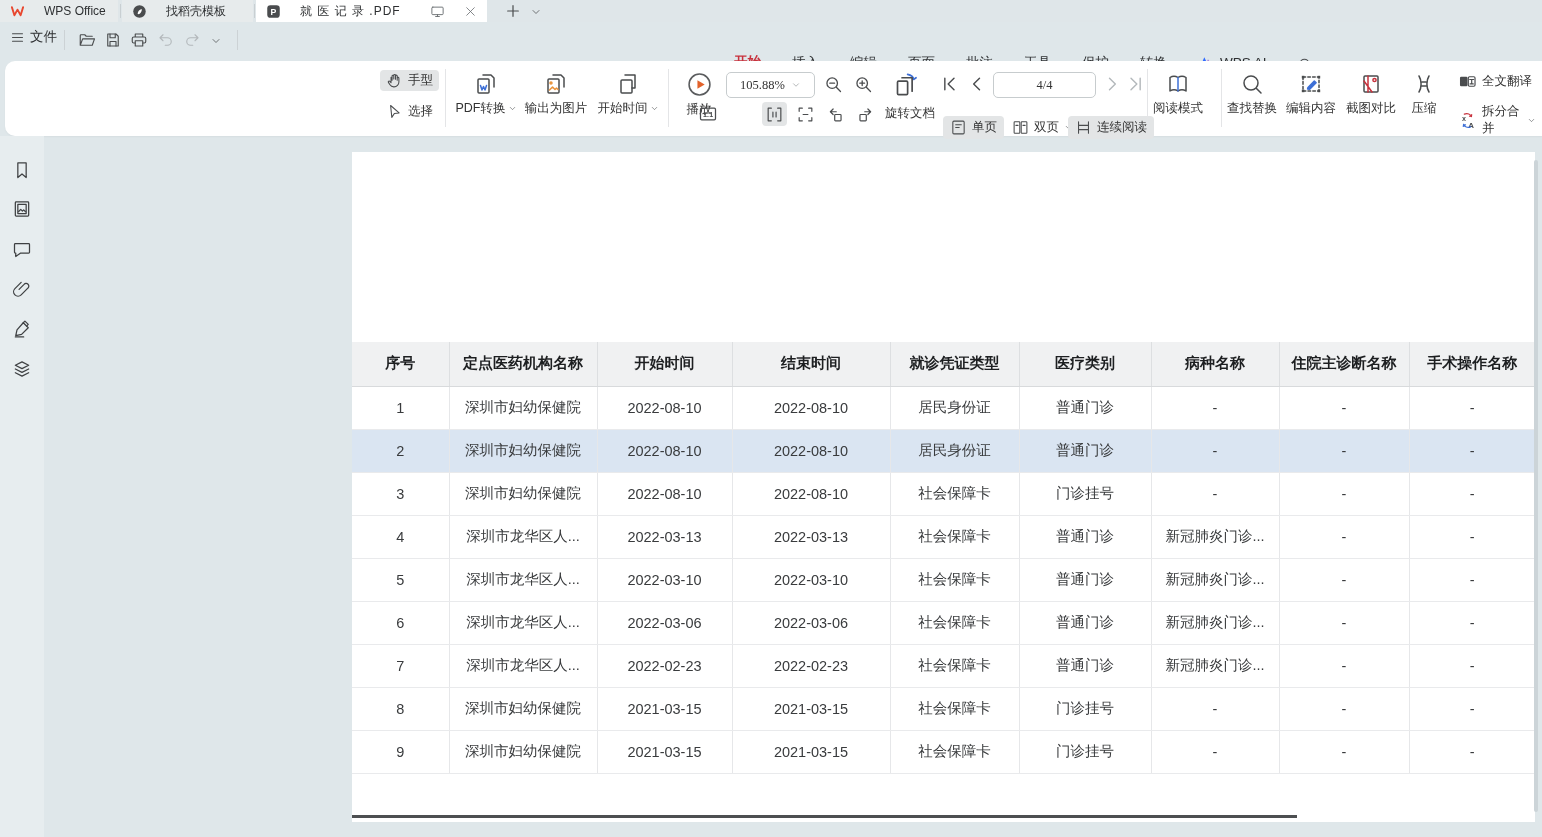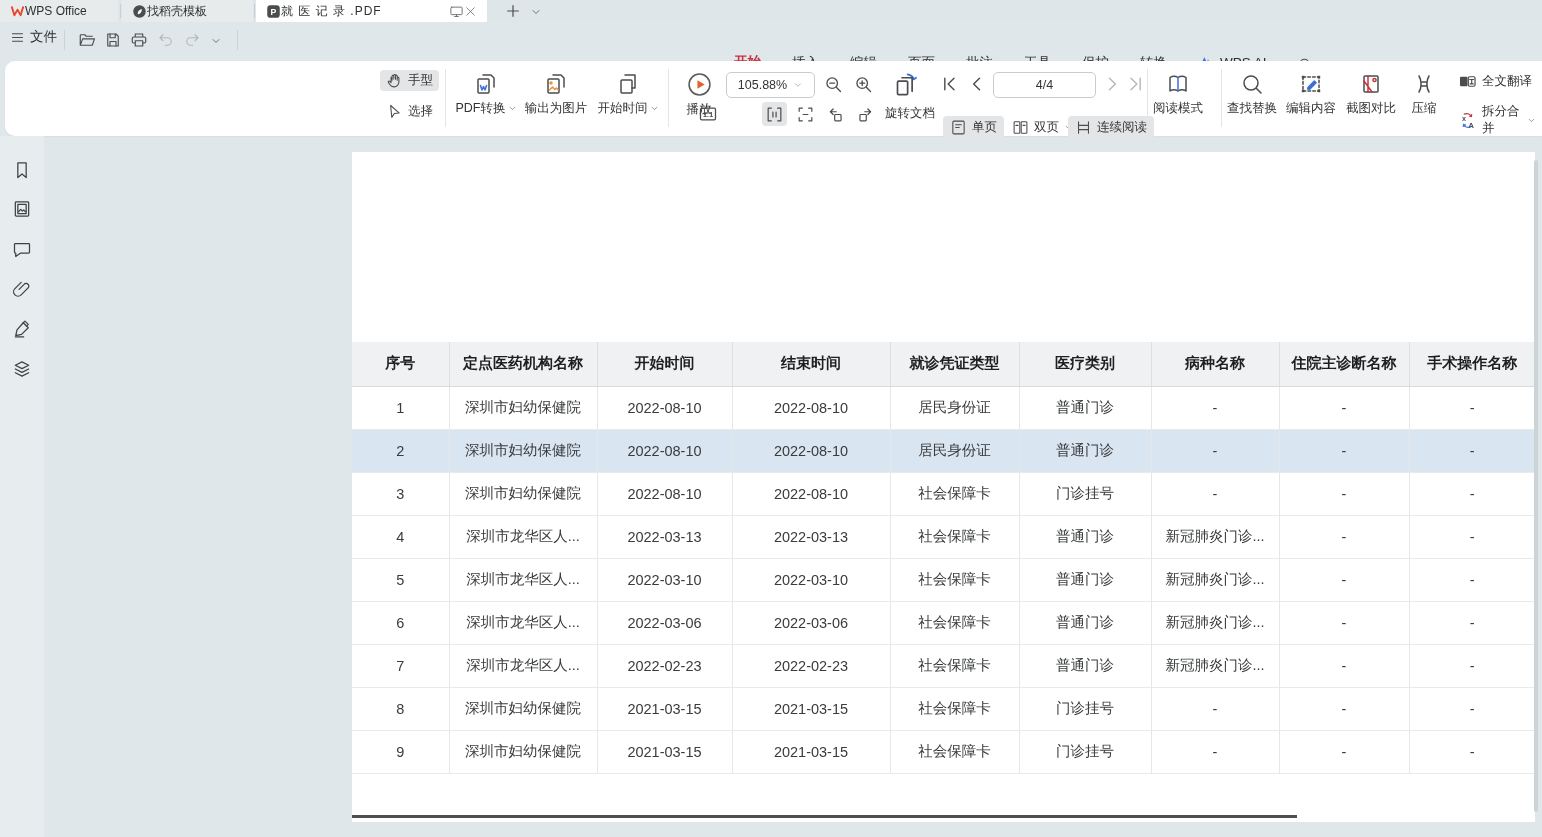--- a/index.html
+++ b/index.html
@@ -9,41 +9,41 @@
   #app { position:relative; width:1542px; height:837px; background:#dfe7ea; }
 
   
   .ic { display:inline-flex; align-items:center; justify-content:center; color:#4a4c4e; flex:none; }
   .ic svg { display:block; fill:none; stroke:currentColor; stroke-width:1.5; stroke-linecap:round; stroke-linejoin:round; }
   .ic .f { fill:currentColor; stroke:none; }
   .gray { color:#b3b8bb; }
 
   
   #tabbar { left:0; top:0; width:1542px; height:22px; background:#dfe6e9; }
-  .tab { position:absolute; top:0; height:22px; display:flex; align-items:center; gap:0; padding:0 10px; font-size:12px; color:#2e3032; background:#e7ebec; cursor:default; }
+  .tab { position:absolute; top:0; height:22px; display:flex; align-items:center; gap:19px; padding:0 10px; font-size:12px; color:#2e3032; background:#e7ebec; cursor:default; }
   .tab.active { background:#ffffff; border-radius:0 0 0 0; }
   .tabsep { position:absolute; top:4px; width:1px; height:14px; background:#c9cfd2; }
 
   
   #quickbar { left:0; top:22px; width:1542px; height:38px;text-align:center; }
   .qitem { position:absolute; display:flex; align-items:center; gap:5px; font-size:13.5px; color:#2e3032; }
   .vsep { position:absolute; width:1px; background:#ccd2d5; }
   .menu-row { left:733px; top:27px; height:30px; display:flex; align-items:center; gap:29px; font-size:13.5px; }
   .menu-item { padding:2px 1px 5px; color:#2e3032; }
   .menu-item.active { color:#c8323d; font-weight:700; border-bottom:2.5px solid #c8323d; }
 
   
   #ribbon { left:5px; top:61px; width:1537px; height:75px; background:#ffffff; border-radius:10px 0 0 10px; box-shadow:0 1px 2px rgba(0,0,0,0.04); }
   .rsep { position:absolute; top:8px; width:1px; height:58px; background:#e4e5e7; }
   .smallbtn { position:absolute; display:flex; align-items:center; gap:5px; font-size:12.5px; color:#333; padding:2px 6px; border-radius:4px; }
   .smallbtn.on, .togbtn.on { background:#e3e5e6; }
   .bigbtn { position:absolute; display:flex; flex-direction:column; align-items:center; gap:4px; font-size:12.5px; color:#333; }
   .bigbtn .lbl { display:flex; align-items:center; gap:2px; white-space:nowrap; }
   .togbtn { position:absolute; display:flex; align-items:center; gap:5px; font-size:12.5px; color:#333; padding:3px 7px; border-radius:4px; white-space:nowrap;margin-top:16px; }
-  .boxctl { position:absolute; display:flex; align-items:center; justify-content:center; gap:6px; border:1px solid #c7ccce; border-radius:5px; background:#fff; font-size:12.5px; color:#333; }
+  .boxctl { position:absolute; display:flex; align-items:center; justify-content:center; gap:6px; border:1px solid #c7ccce; border-radius:5px; background:#fff; font-size:12.5px; color:#333;font-family:Liberation Serif, serif; }
   .iconbtn { position:absolute; display:flex; align-items:center; justify-content:center; border-radius:4px; }
   .iconbtn.on { background:#e3e5e6; }
 
   
   #sidebar { left:0; top:136px; width:44px; height:701px; background:#e7edef; }
   .side-ic { position:absolute; left:12px; width:20px; height:20px; color:#3f4143; }
 
   
   #page { left:352px; top:152px; width:1183px; height:670px; background:#ffffff; }
   #doc-table { position:absolute; left:0; top:190px; width:1183px; border-collapse:collapse; table-layout:fixed; }

